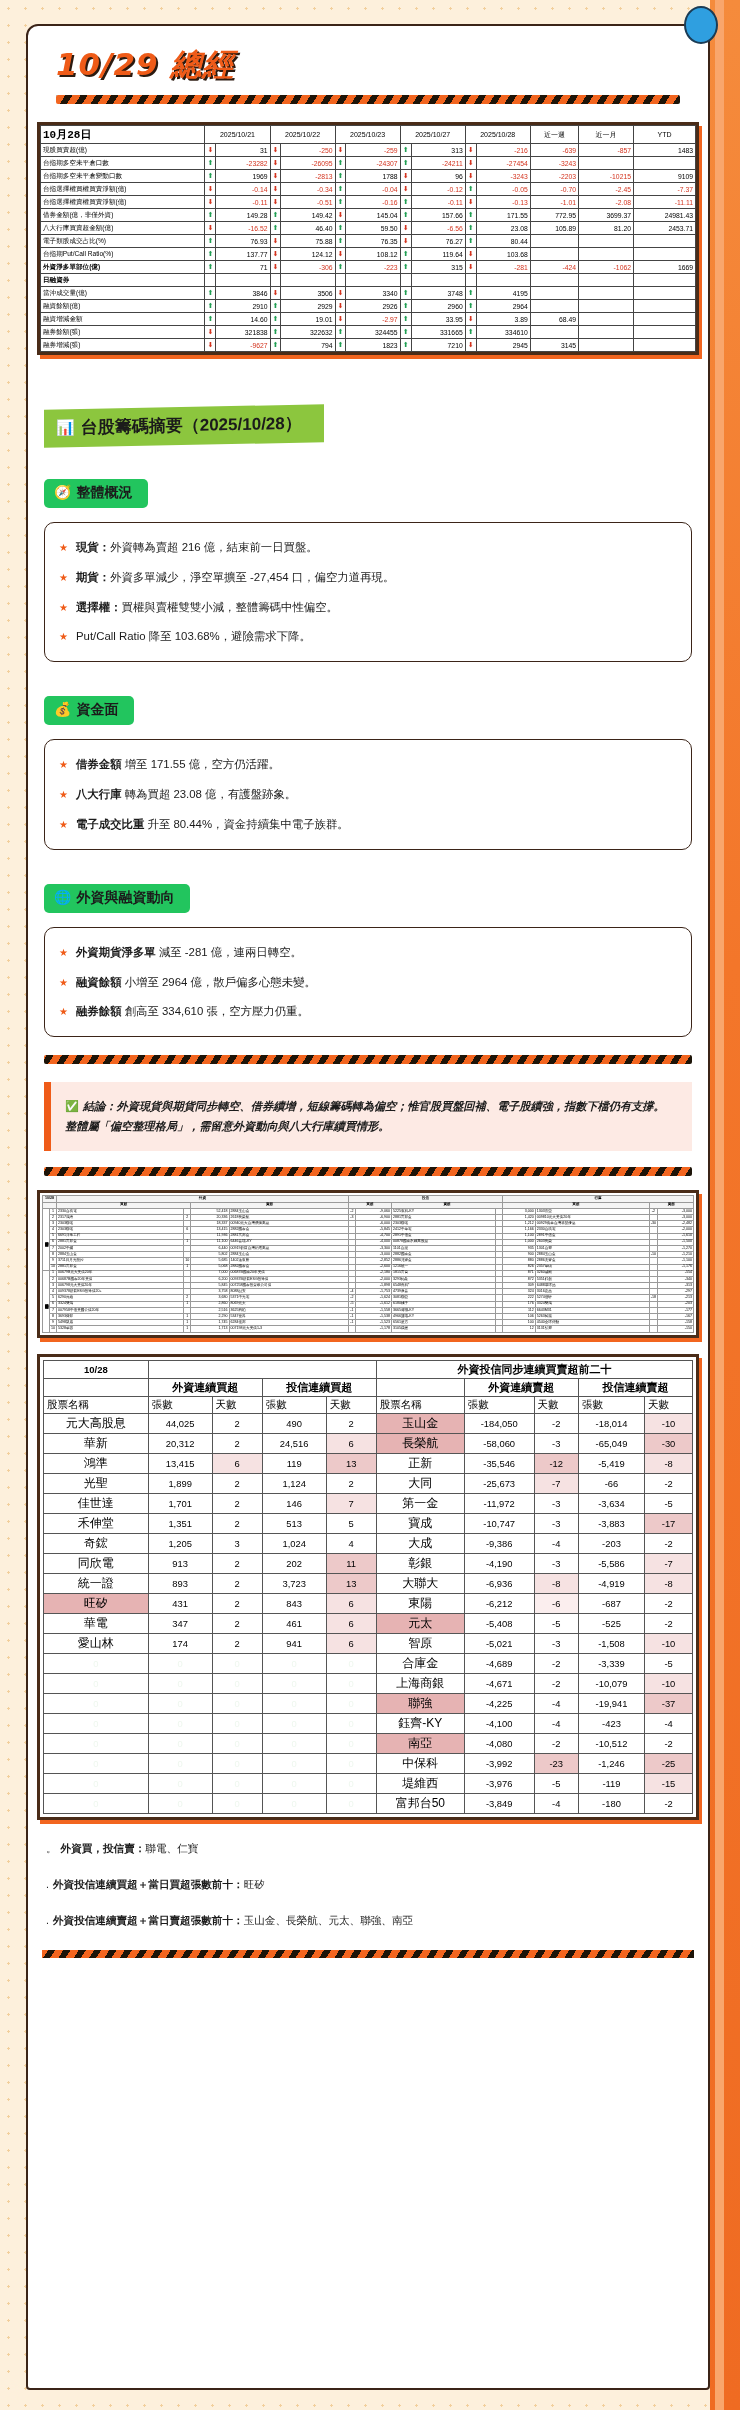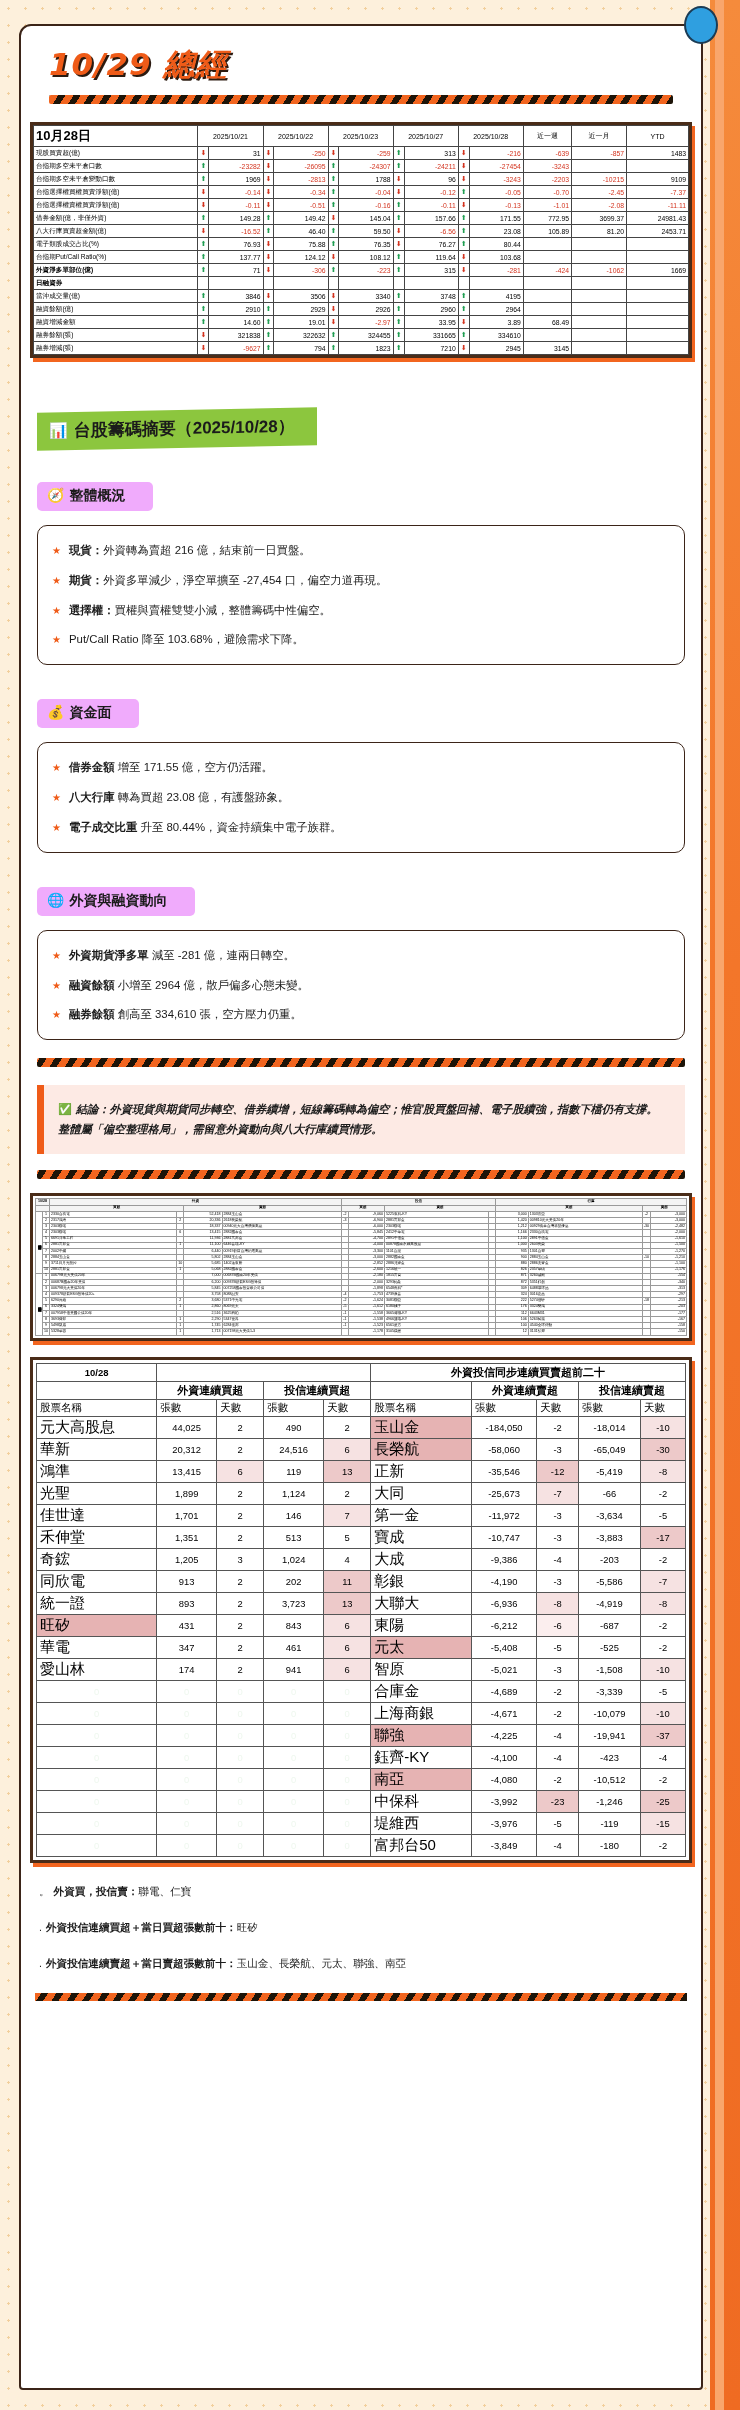--- a/index.html
+++ b/index.html
@@ -29,21 +29,21 @@
     background: linear-gradient(180deg,#f58b3c,#f3762a 40%,#ef6b22);
   }
   .right-orange-strip.inner {
     right: 16px; width: 9px;
     background: #f9a66c;
   }
 
   
   .card {
     position: absolute;
-    left: 19px; top: 24px;
+    left: 26px; top: 24px;
     width: 684px;
     height: 2366px;
     background: #ffffff;
     border: 2px solid #3b2418;
     border-radius: 12px 12px 4px 4px;
     overflow: hidden;
   }
   .blue-dot {
     position: absolute;
     right: 22px; top: 6px;
@@ -95,21 +95,22 @@
   }
   table.macro thead th {
     text-align: center;
     font-weight: normal;
     font-size: 7px;
     background: #fff;
   }
   table.macro th.lbl-head {
     text-align: left;
     font-weight: bold;
-    font-size: 13px;
+    font-size: 11px;
+    font-family: Liberation Mono, monospace;
   }
   td.lbl { text-align: left; font-size: 6.6px; }
   td.lbl.section { font-weight: bold; }
   td.arw {
     width: 9px; text-align: center; font-size: 7px;
     border-right: none; padding: 0;
   }
   td.num {
     text-align: right; border-left: none; font-size: 6.8px;
   }
@@ -128,22 +129,22 @@
     font-size: 17px;
     font-weight: bold;
     transform: skewY(-1.1deg);
   }
   .green-banner .bar-icon { margin-right: 6px; font-size: 15px; }
 
   
   .chip {
     display: inline-block;
     margin: 34px 0 0 16px;
-    padding: 5px 28px 6px 10px;
-    background: #f0abfc;
+    padding: 5px 16px 6px 10px;
+    background: #22c55e;
     color: #1b1b1b;
     font-size: 14px;
     font-weight: bold;
     border-radius: 5px;
   }
   .chip .ic { margin-right: 5px; }
 
   
   .bullet-box {
     margin: 14px 16px 0 16px;
@@ -231,21 +232,21 @@
   }
   table.big .datecell {
     font-weight: bold; text-align: center; font-size: 9.5px;
   }
   table.big .grouphead {
     text-align: center; font-weight: bold; font-size: 11px;
   }
   table.big .colhead {
     text-align: left; font-weight: normal; font-size: 10.5px;
   }
-  table.big .nm { text-align: left; font-size: 15px; }
+  table.big .nm { text-align: center; font-size: 12px; }
   table.big .v { text-align: center; font-size: 9.4px; }
   .pink-strong { background: #e6b3b3; margin-top: 12px; }
   .pink-mid { background: #edc9c9; }
   .pink-soft { background: #f6e2e2; }
   .pink-softer { background: #fbeeee; }
 
   
   .notes { margin: 22px 18px 0 18px; }
   .note {
     font-size: 10.6px;

